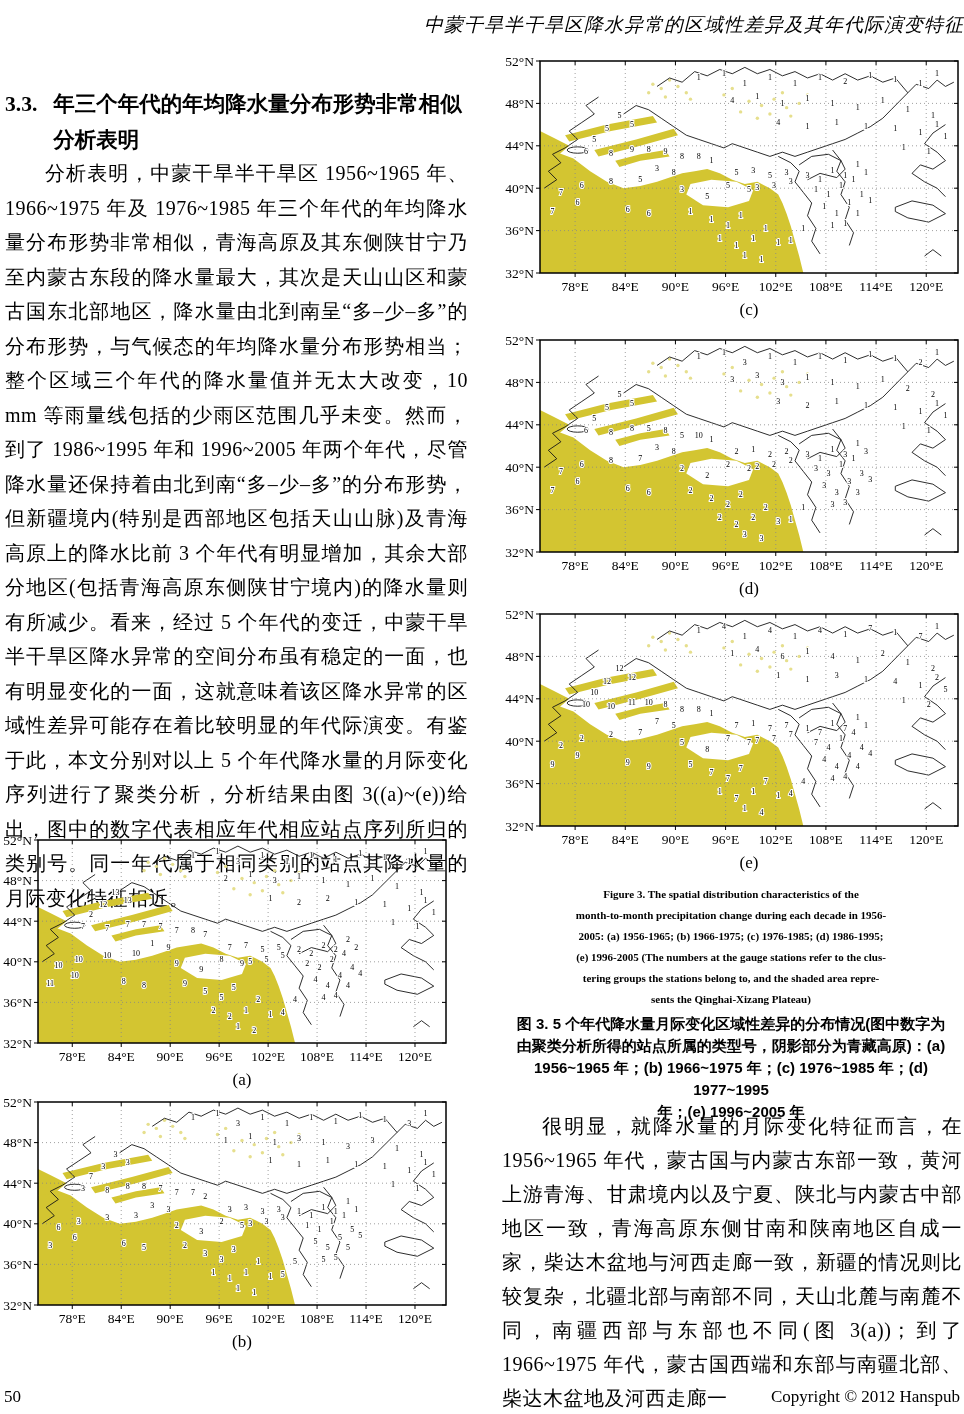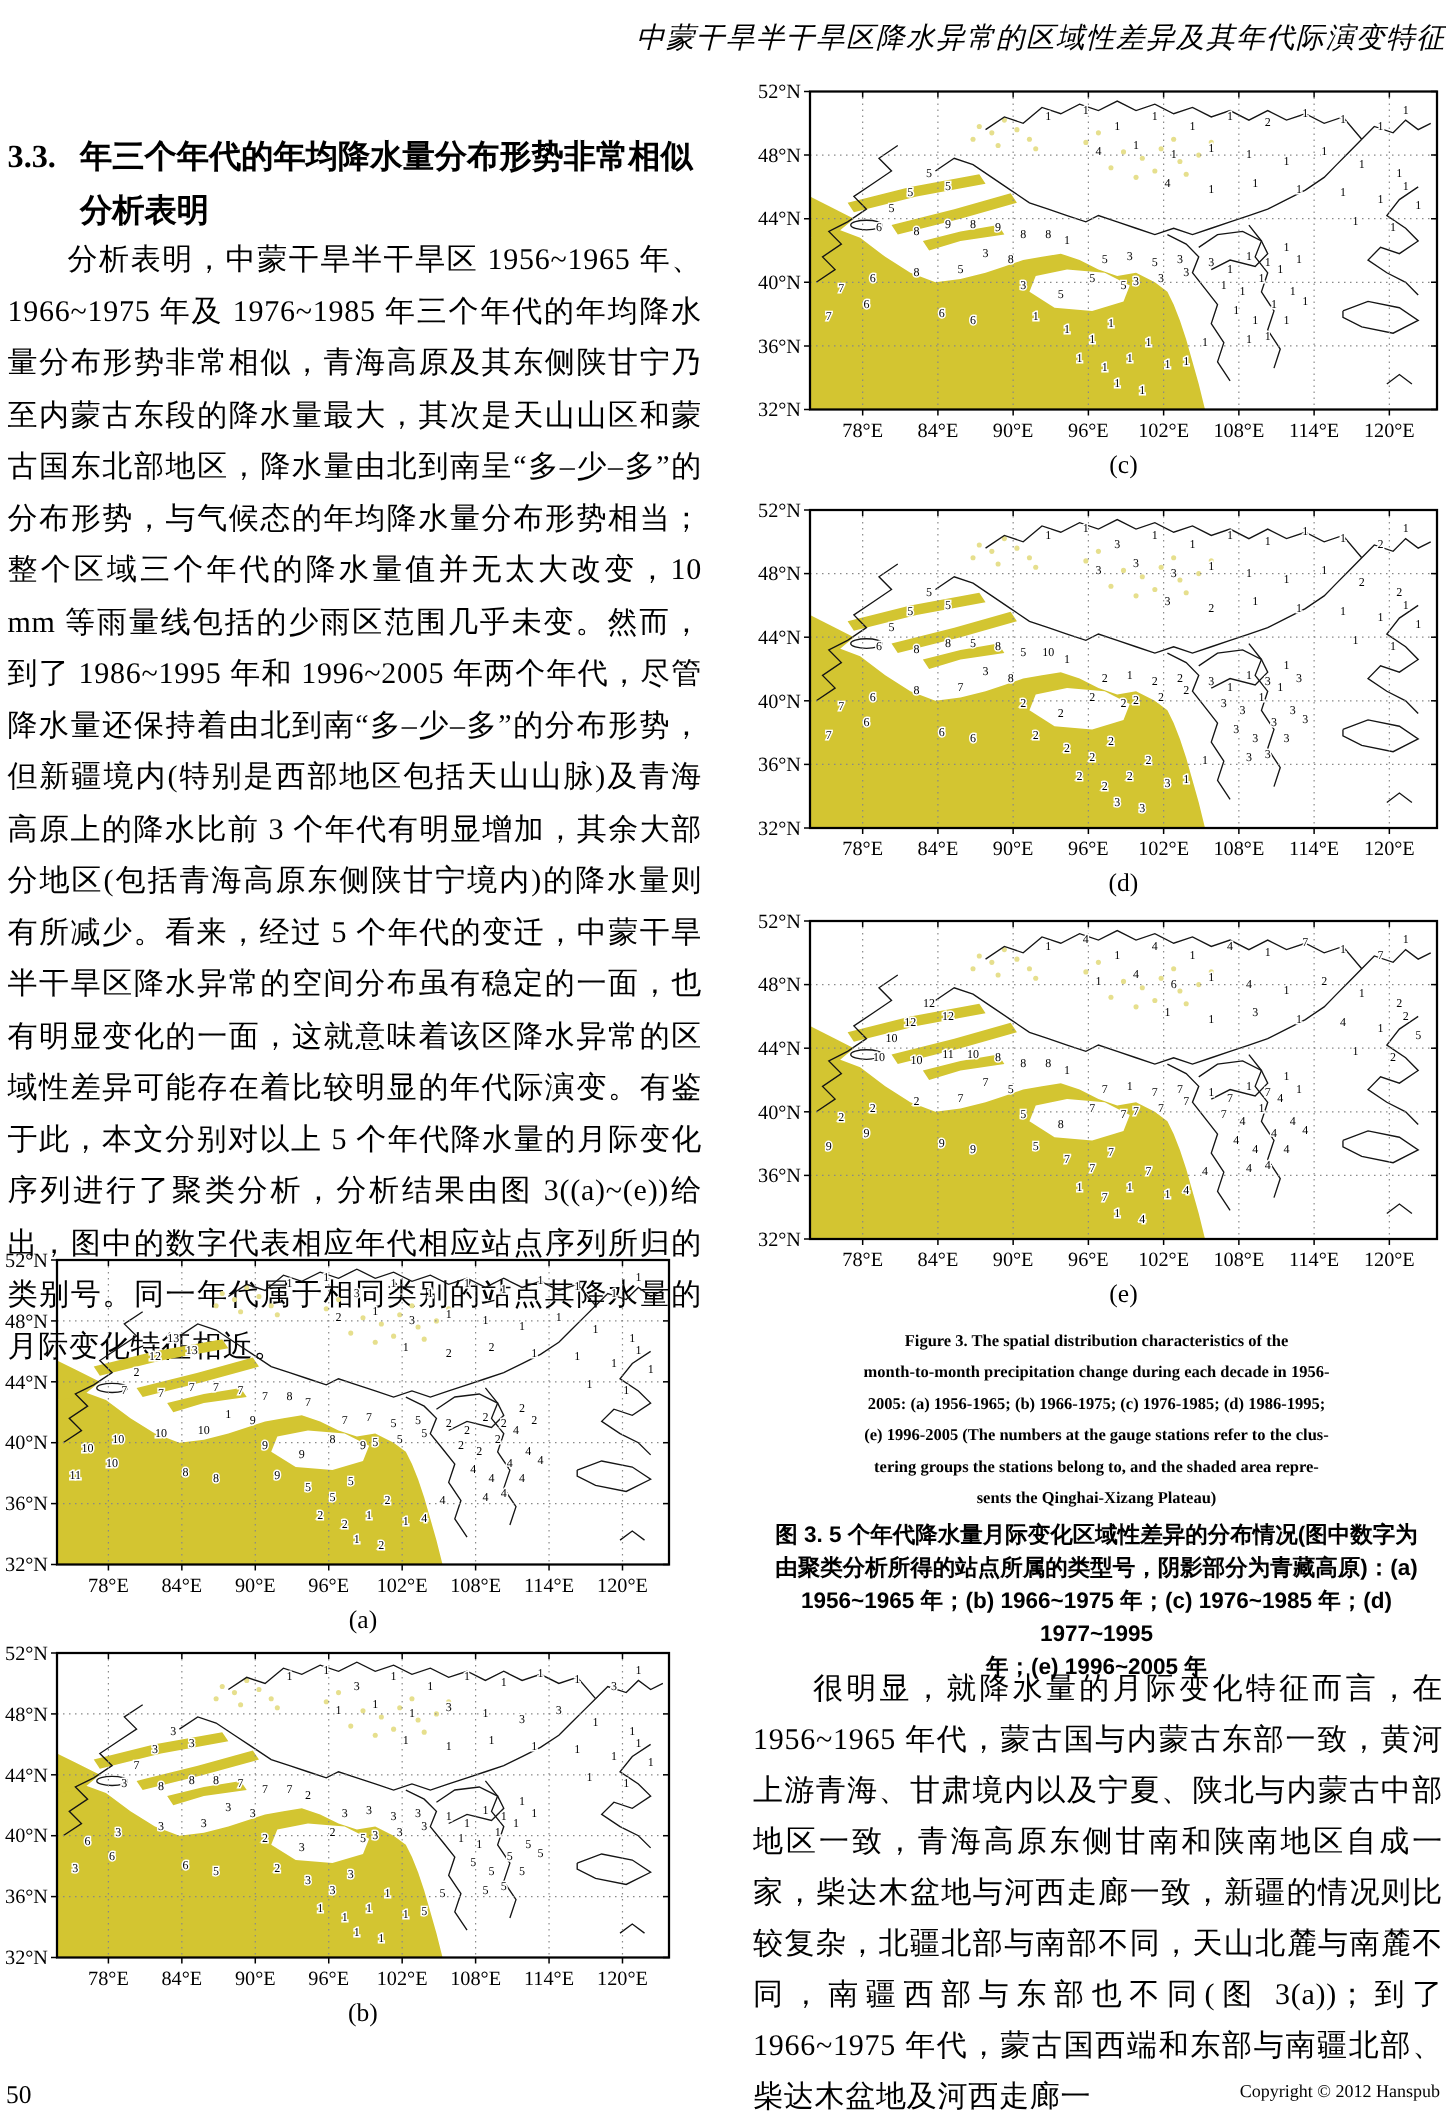--- a/index.html
+++ b/index.html
@@ -13,21 +13,21 @@
   .para{font-size:20px;line-height:34.5px;letter-spacing:0.5px;text-align:justify;text-indent:2em;}
   .left-para{position:absolute;top:136px;left:5px;width:463px;}
   .right-para{position:absolute;top:1089px;left:502px;width:460px;line-height:34px;}
   .map-figure{position:absolute;}
   .caption{position:absolute;left:498px;width:466px;font-weight:bold;white-space:pre-line;}
   .caption-en{top:884px;font-size:11px;line-height:21px;text-align:center;
         font-family:"Liberation Serif",serif;}
   .caption-cn{top:1013px;font-size:15px;line-height:22px;text-align:center;
         font-family:"Liberation Sans",sans-serif;}
   .footer-left{position:absolute;left:4px;top:1387px;font-size:17px;}
-  .footer-right{position:absolute;right:4px;top:1387px;font-size:12px;}
+  .footer-right{position:absolute;right:4px;top:1387px;font-size:17px;}
 </style>
 </head>
 <body>
 
 <div class="page">
 
   <div class="header-title">中蒙干旱半干旱区降水异常的区域性差异及其年代际演变特征</div>
 
   <div class="section-heading">
     <span class="sec-num">3.3.</span>

